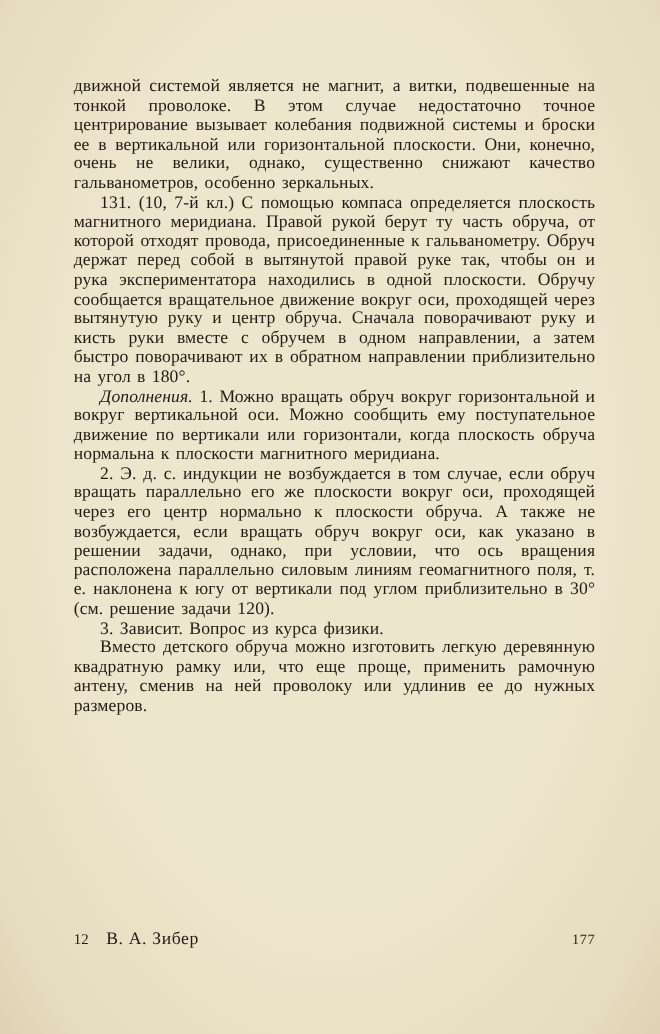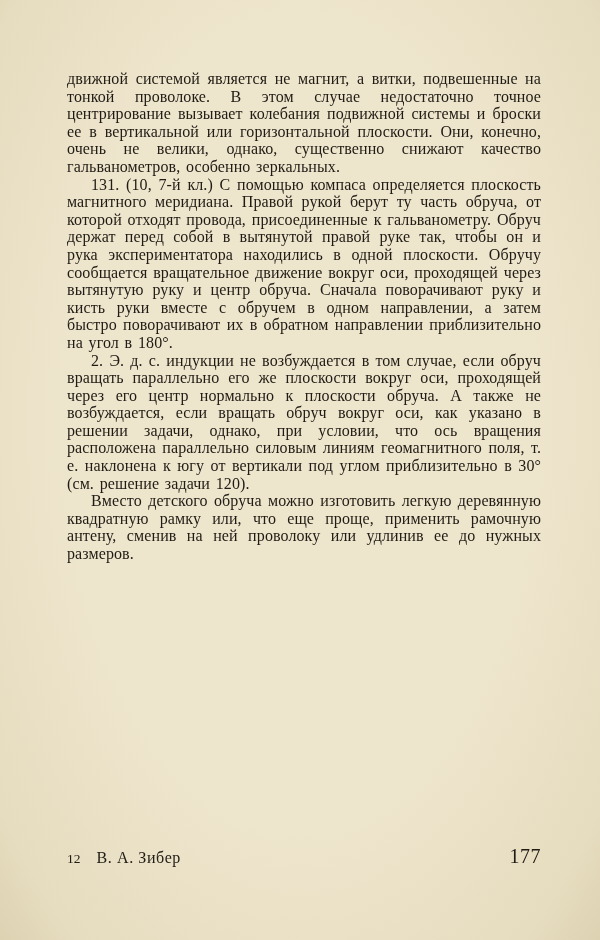--- a/index.html
+++ b/index.html
@@ -46,39 +46,44 @@
     font-size: 14px;
   }
   .sig-group { display: flex; align-items: baseline; }
   .sig-number { font-size: 13.5px; }
   .sig-name {
     font-size: 16px;
     margin-left: 16px;
     letter-spacing: 0.6px;
   }
   .page-number {
-    font-size: 20px;
+    font-size: 13px;
     letter-spacing: 0.5px;
   }
 </style>
 </head>
 <body>
 
 <div class="scan-page">
 
   <div class="text-block">
 
     <p class="noindent">движной системой является не магнит, а витки, подвешенные на тонкой проволоке. В этом случае недостаточно точное центрирование вызывает колебания подвижной системы и броски ее в вертикальной или горизонтальной плоскости. Они, конечно, очень не велики, однако, существенно снижают качество гальванометров, особенно зеркальных.</p>
 
     <p>131. (10, 7-й кл.) С помощью компаса определяется плоскость магнитного меридиана. Правой рукой берут ту часть обруча, от которой отходят провода, присоединенные к гальванометру. Обруч держат перед собой в вытянутой правой руке так, чтобы он и рука экспериментатора находились в одной плоскости. Обручу сообщается вращательное движение вокруг оси, проходящей через вытянутую руку и центр обруча. Сначала поворачивают руку и кисть руки вместе с обручем в одном направлении, а затем быстро поворачивают их в обратном направлении приблизительно на угол в 180°.</p>
 
 
+    <p>
+      <span class="italic">Дополнения.</span>
+      <span>1. Можно вращать обруч вокруг горизонтальной и вокруг вертикальной оси. Можно сообщить ему поступательное движение по вертикали или горизонтали, когда плоскость обруча нормальна к плоскости магнитного меридиана.</span>
+    </p>
 
     <p>2. Э. д. с. индукции не возбуждается в том случае, если обруч вращать параллельно его же плоскости вокруг оси, проходящей через его центр нормально к плоскости обруча. А также не возбуждается, если вращать обруч вокруг оси, как указано в решении задачи, однако, при условии, что ось вращения расположена параллельно силовым линиям геомагнитного поля, т. е. наклонена к югу от вертикали под углом приблизительно в 30° (см. решение задачи 120).</p>
 
+    <p>3. Зависит. Вопрос из курса физики.</p>
 
     <p>Вместо детского обруча можно изготовить легкую деревянную квадратную рамку или, что еще проще, применить рамочную антену, сменив на ней проволоку или удлинив ее до нужных размеров.</p>
 
   </div>
 
   <div class="page-footer">
     <span class="sig-group">
       <span class="sig-number">12</span>
       <span class="sig-name">В. А. Зибер</span>
     </span>

